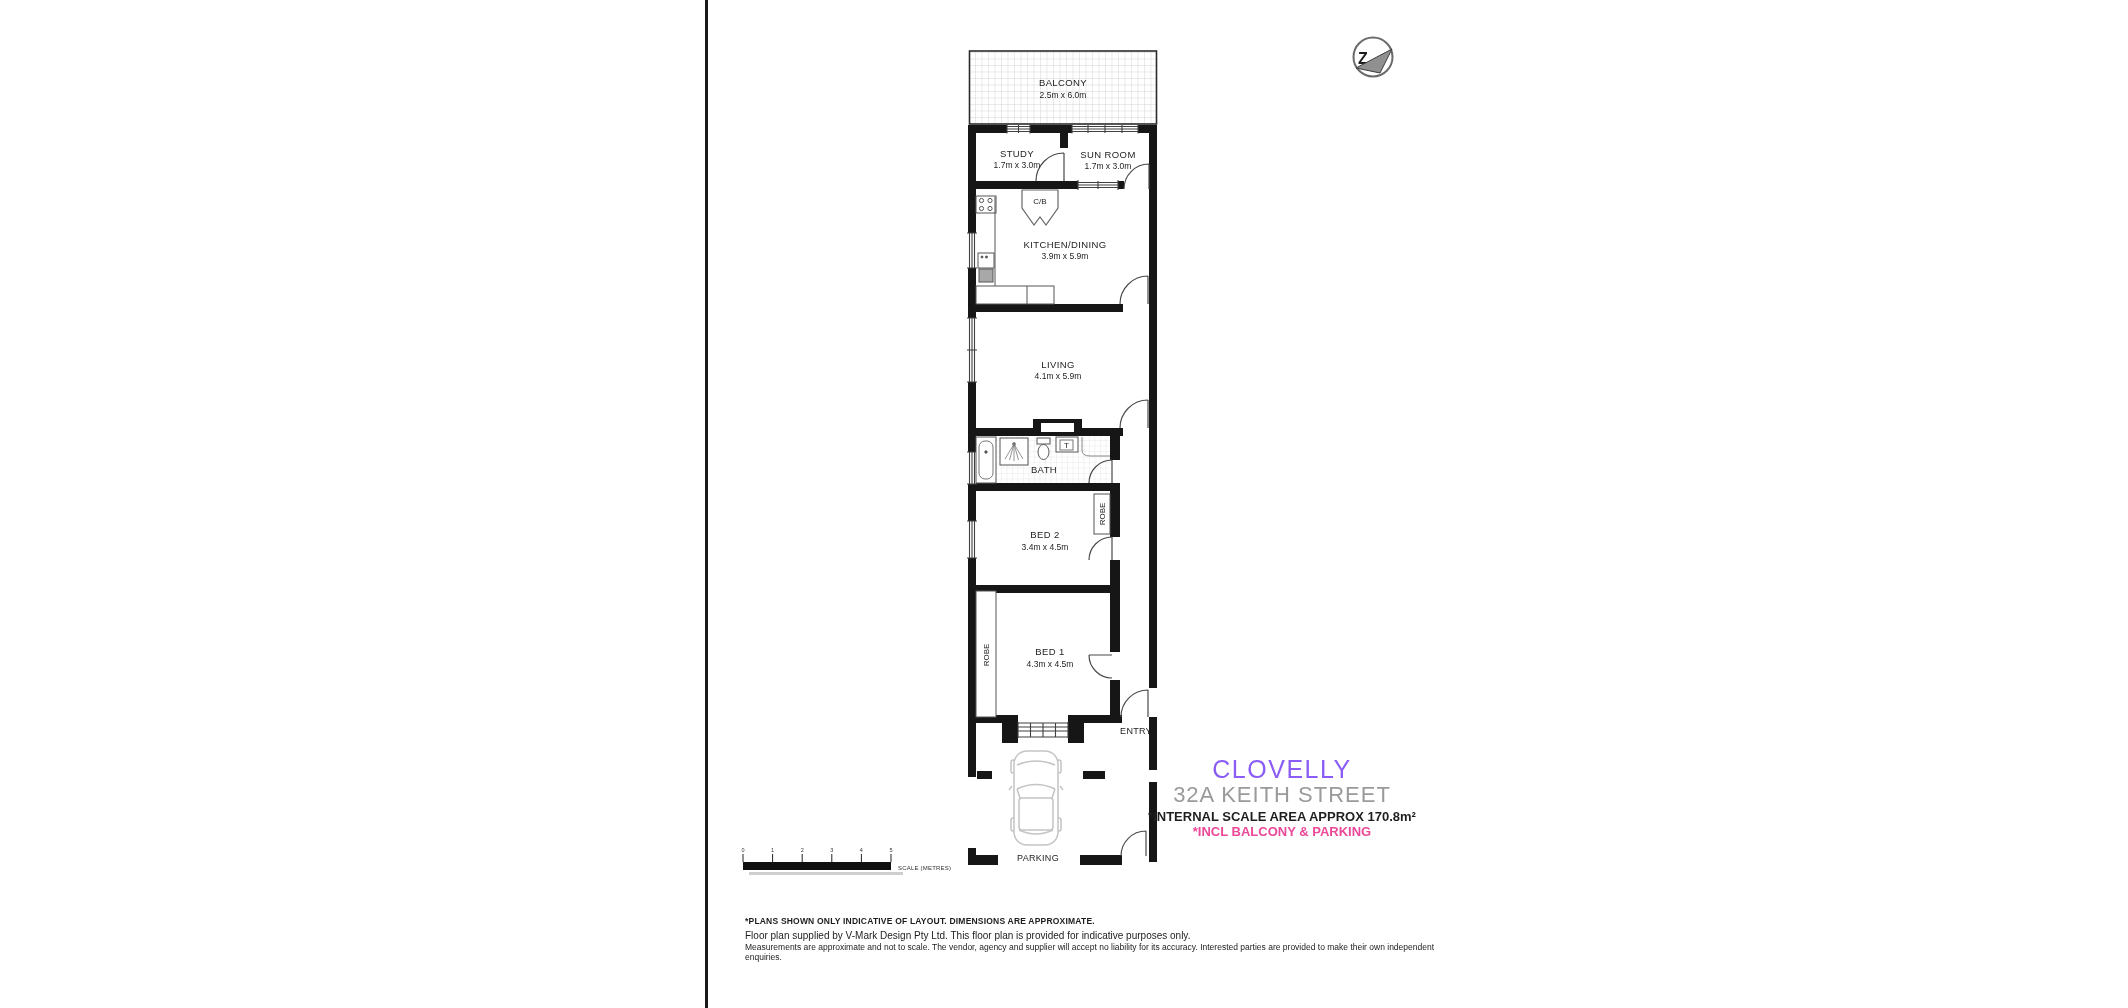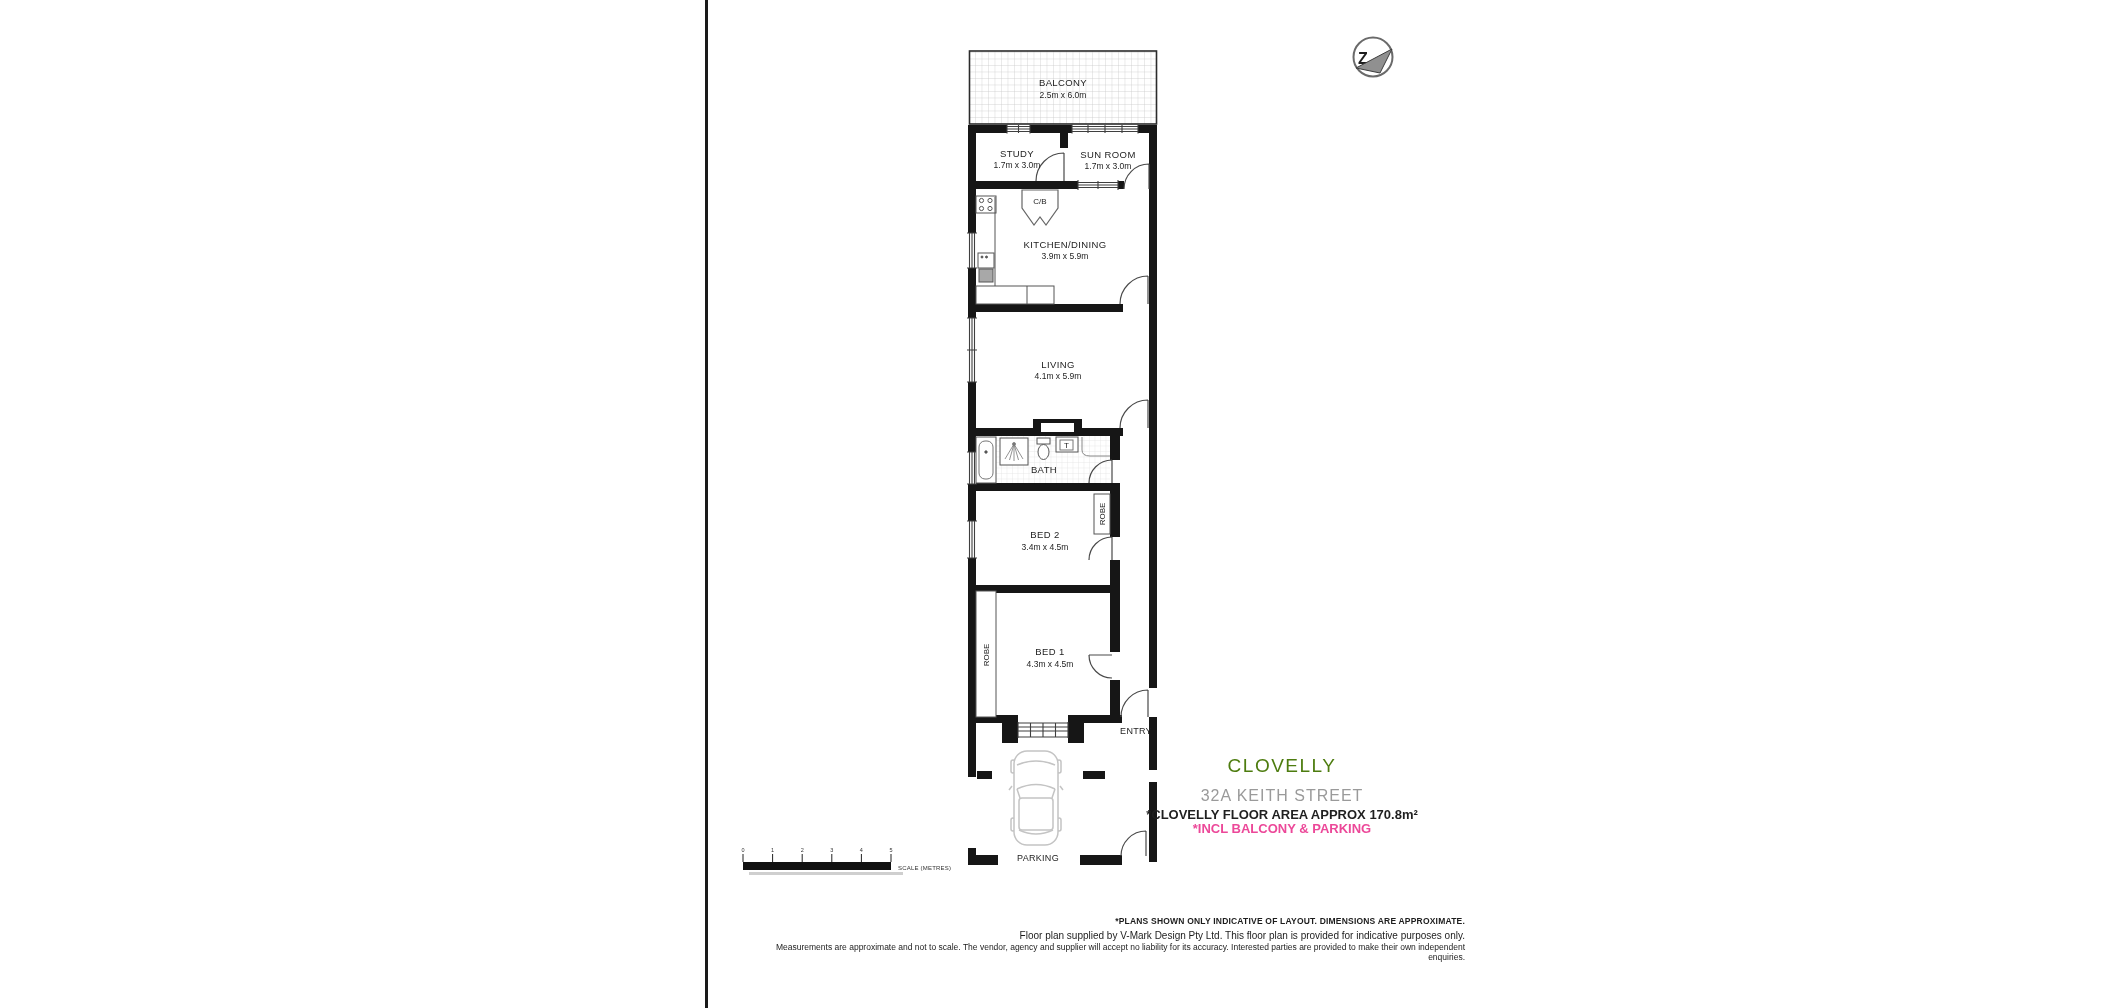--- a/index.html
+++ b/index.html
@@ -7,25 +7,25 @@
         font-family:"Liberation Sans", sans-serif;}
   svg{position:absolute;left:0;top:0;}
   svg text{font-family:"Liberation Sans", sans-serif;fill:#1d1d1d;}
   .room-label{font-size:9.5px;letter-spacing:.4px;}
   .room-dims{font-size:8.5px;}
   .small-label{font-size:9px;letter-spacing:.3px;}
   .tiny-label{font-size:8px;}
   .tick-num{font-size:5.5px;fill:#333;}
   .scale-label{font-size:6px;fill:#333;letter-spacing:.2px;}
   .title-block{position:absolute;left:1132px;top:756px;width:300px;text-align:center;}
-  .suburb{font-size:19px;color:#4d7c0f;letter-spacing:1.5px;line-height:1.05;}
-  .address{font-size:16px;color:#9a9a9a;letter-spacing:1px;line-height:1.1;margin-top:11px;}
+  .suburb{font-size:25px;color:#8b5cf6;letter-spacing:1.5px;line-height:1.05;}
+  .address{font-size:22px;color:#9a9a9a;letter-spacing:1px;line-height:1.1;margin-top:1px;}
   .area-line{font-size:13px;color:#1f1f1f;font-weight:700;margin-top:3px;line-height:1.15;}
   .incl-line{font-size:13px;color:#ec4899;font-weight:700;line-height:1.15;}
-  .disclaimer{position:absolute;left:745px;top:916px;width:720px;color:#1c1c1c;text-align:right;}
+  .disclaimer{position:absolute;left:745px;top:916px;width:720px;color:#1c1c1c;}
   .disc-1{font-size:8.5px;font-weight:600;letter-spacing:.2px;}
   .disc-2{font-size:10px;margin-top:4px;}
   .disc-3{font-size:8.5px;margin-top:1px;}
 </style>
 </head>
 <body>
 
 <div class="page">
 
 <svg width="2128" height="1008" viewBox="0 0 2128 1008">
@@ -173,21 +173,21 @@
   <g>
     <circle cx="1373" cy="57" r="19.5" fill="#ffffff" stroke="#6a6a6a" stroke-width="2"></circle>
     <text x="1363" y="64" font-size="16" font-weight="bold" fill="#2e2e2e" text-anchor="middle">Z</text>
     <path d="M1356,68L1392,49L1380,73Z" fill="#909090" stroke="#3c3c3c" stroke-width="1"></path>
   </g>
 </svg>
 
 <div class="title-block">
   <div class="suburb">CLOVELLY</div>
   <div class="address">32A KEITH STREET</div>
-  <div class="area-line">*CLOVELLY FLOOR AREA APPROX 170.8m²</div>
+  <div class="area-line">*INTERNAL SCALE AREA APPROX 170.8m²</div>
   <div class="incl-line">*INCL BALCONY &amp; PARKING</div>
 </div>
 
 <div class="disclaimer">
   <div class="disc-1">*PLANS SHOWN ONLY INDICATIVE OF LAYOUT. DIMENSIONS ARE APPROXIMATE.</div>
   <div class="disc-2">Floor plan supplied by V-Mark Design Pty Ltd. This floor plan is provided for indicative purposes only.</div>
   <div class="disc-3">Measurements are approximate and not to scale. The vendor, agency and supplier will accept no liability for its accuracy. Interested parties are provided to make their own independent enquiries.</div>
 </div>
 
 </div>

